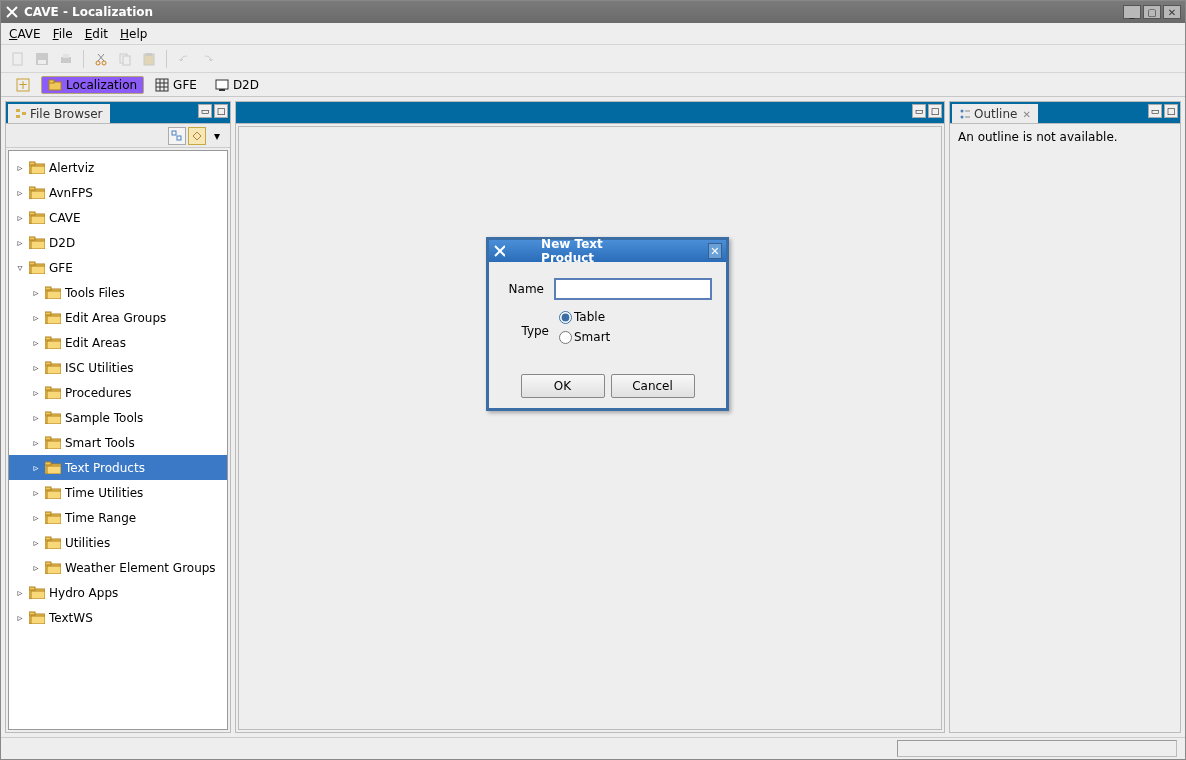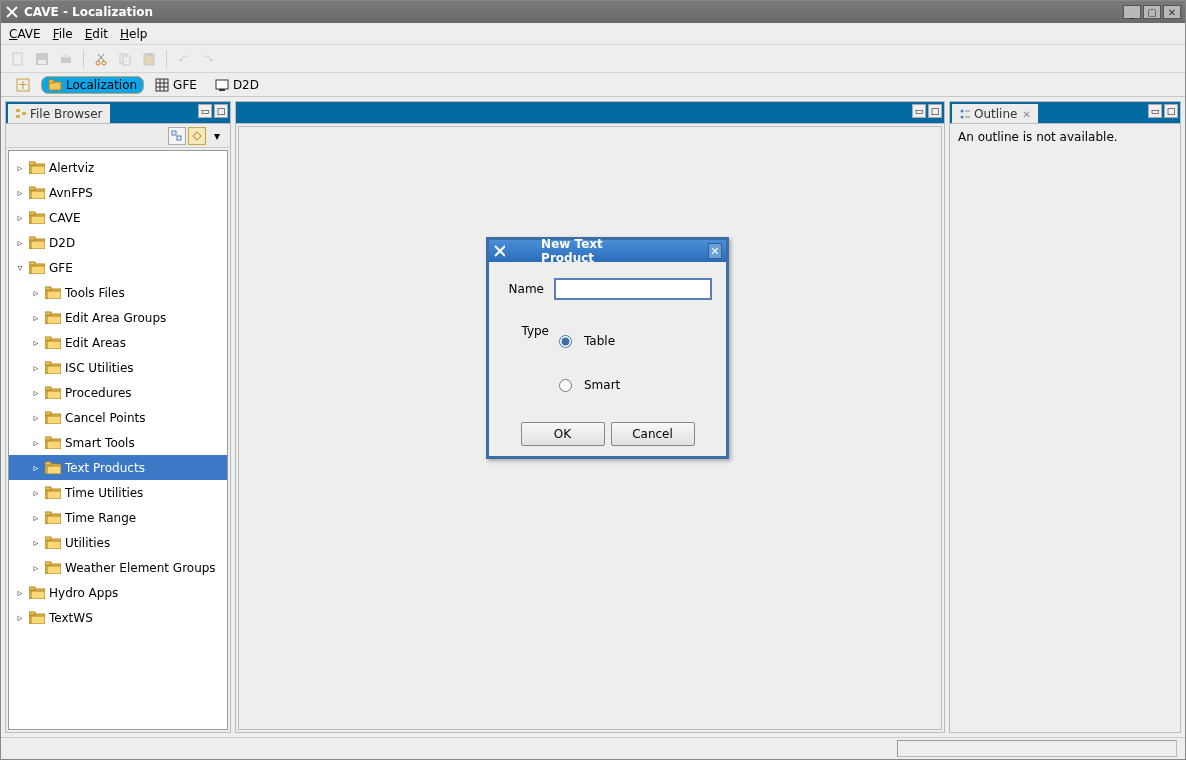--- a/index.html
+++ b/index.html
@@ -15,21 +15,21 @@
 .menubar { height: 22px; background: #eeeeee; display: flex; align-items: center; padding: 0 8px; gap: 12px; border-bottom: 1px solid #d5d5d5; }
 .menubar span { cursor: default; }
 .menubar span u { text-decoration: underline; }
 
 .toolbar { height: 28px; background: #eeeeee; display: flex; align-items: center; padding: 0 8px; gap: 6px; border-bottom: 1px solid #d5d5d5; }
 .tb-icon { width: 18px; height: 18px; opacity: 0.35; display:flex; align-items:center; justify-content:center; }
 .tb-sep { width: 1px; height: 18px; background: #ccc; margin: 0 2px; }
 
 .perspective-bar { height: 24px; background: #eeeeee; display: flex; align-items: center; padding: 0 8px; gap: 4px; border-bottom: 1px solid #c8c8c8; }
 .persp-btn { display: flex; align-items: center; gap: 4px; padding: 1px 6px; border: 1px solid transparent; }
-.persp-btn.active { background: #0ea5e9; border: 1px solid #b8a878; border-radius: 7px; }
+.persp-btn.active { background: #8b5cf6; border: 1px solid #b8a878; border-radius: 2px; }
 .persp-icon { width: 14px; height: 14px; }
 
 .content { display: flex; height: calc(100% - 22px - 22px - 28px - 24px - 22px); padding: 4px; gap: 4px; }
 
 .panel { background: #eeeeee; border: 1px solid #bbb; display: flex; flex-direction: column; position: relative; }
 .panel-left { width: 226px; }
 .panel-center { flex: 1; }
 .panel-right { width: 232px; }
 
 .tab-row { height: 22px; display: flex; align-items: flex-end; padding: 0 2px; border-bottom: 1px solid #bbb; background:#0369a1; position:relative; }
@@ -61,21 +61,21 @@
 .dialog { position: absolute; left: 485px; top: 236px; width: 243px; background: #eeeeee; border: 3px solid #3b6ea5; box-shadow: 2px 2px 4px rgba(0,0,0,0.3); }
 .dialog-title { height: 22px; background: linear-gradient(to bottom, #4a8ed8, #2a6cb8); color: #fff; font-weight: bold; display: flex; align-items: center; padding: 0 4px; gap: 32px; }
 .dialog-title .spacer { flex:1; }
 .dialog-title .dclose { width: 16px; height: 16px; background: #6aa0d8; border: 1px solid #3a6090; display:flex; align-items:center; justify-content:center; font-size:11px; }
 .dialog-body { padding: 16px 14px 10px 18px; }
 .form-row { display:flex; align-items:center; gap:10px; margin-bottom:10px; }
 .form-row.top { align-items:flex-start; }
 .form-label { width: 42px; text-align:right; }
 .text-input { flex:1; height:22px; border:2px solid #5a7fb8; background:#fff; padding:0 2px; }
 .radio-group { display:flex; flex-direction:column; gap:6px; }
-.radio-item { display:flex; align-items:center; gap:12px;margin-top:24px; }
+.radio-item { display:flex; align-items:center; gap:2px; }
 input[type=radio] { accent-color: #3b6ea5; }
 .dialog-buttons { display:flex; justify-content:center; gap:6px; padding: 10px 0 10px 0; }
 .dlg-btn { width:84px; height:24px; background: linear-gradient(to bottom,#f8f8f8,#e0e0e0); border:1px solid #888; border-radius:2px; }
 
 svg { display:block; }
 </style>
 </head>
 <body>
 
 <div class="window">
@@ -332,21 +332,21 @@
             </div>
             <div class="tree-row indent1">
               <span class="arrow">▹</span>
               <span>
                 <svg class="folder-icon" width="16" height="13">
                   <rect x="0" y="3" width="16" height="10" fill="#f0c858" stroke="#b08020"></rect>
                   <rect x="0" y="1" width="6" height="3" fill="#f0c858" stroke="#b08020"></rect>
                   <rect x="2" y="5" width="14" height="8" fill="#f8d878" stroke="#b08020"></rect>
                 </svg>
               </span>
-              <span>Cancel Points</span>
+              <span>Sample Tools</span>
             </div>
             <div class="tree-row indent1">
               <span class="arrow">▹</span>
               <span>
                 <svg class="folder-icon" width="16" height="13">
                   <rect x="0" y="3" width="16" height="10" fill="#f0c858" stroke="#b08020"></rect>
                   <rect x="0" y="1" width="6" height="3" fill="#f0c858" stroke="#b08020"></rect>
                   <rect x="2" y="5" width="14" height="8" fill="#f8d878" stroke="#b08020"></rect>
                 </svg>
               </span>

